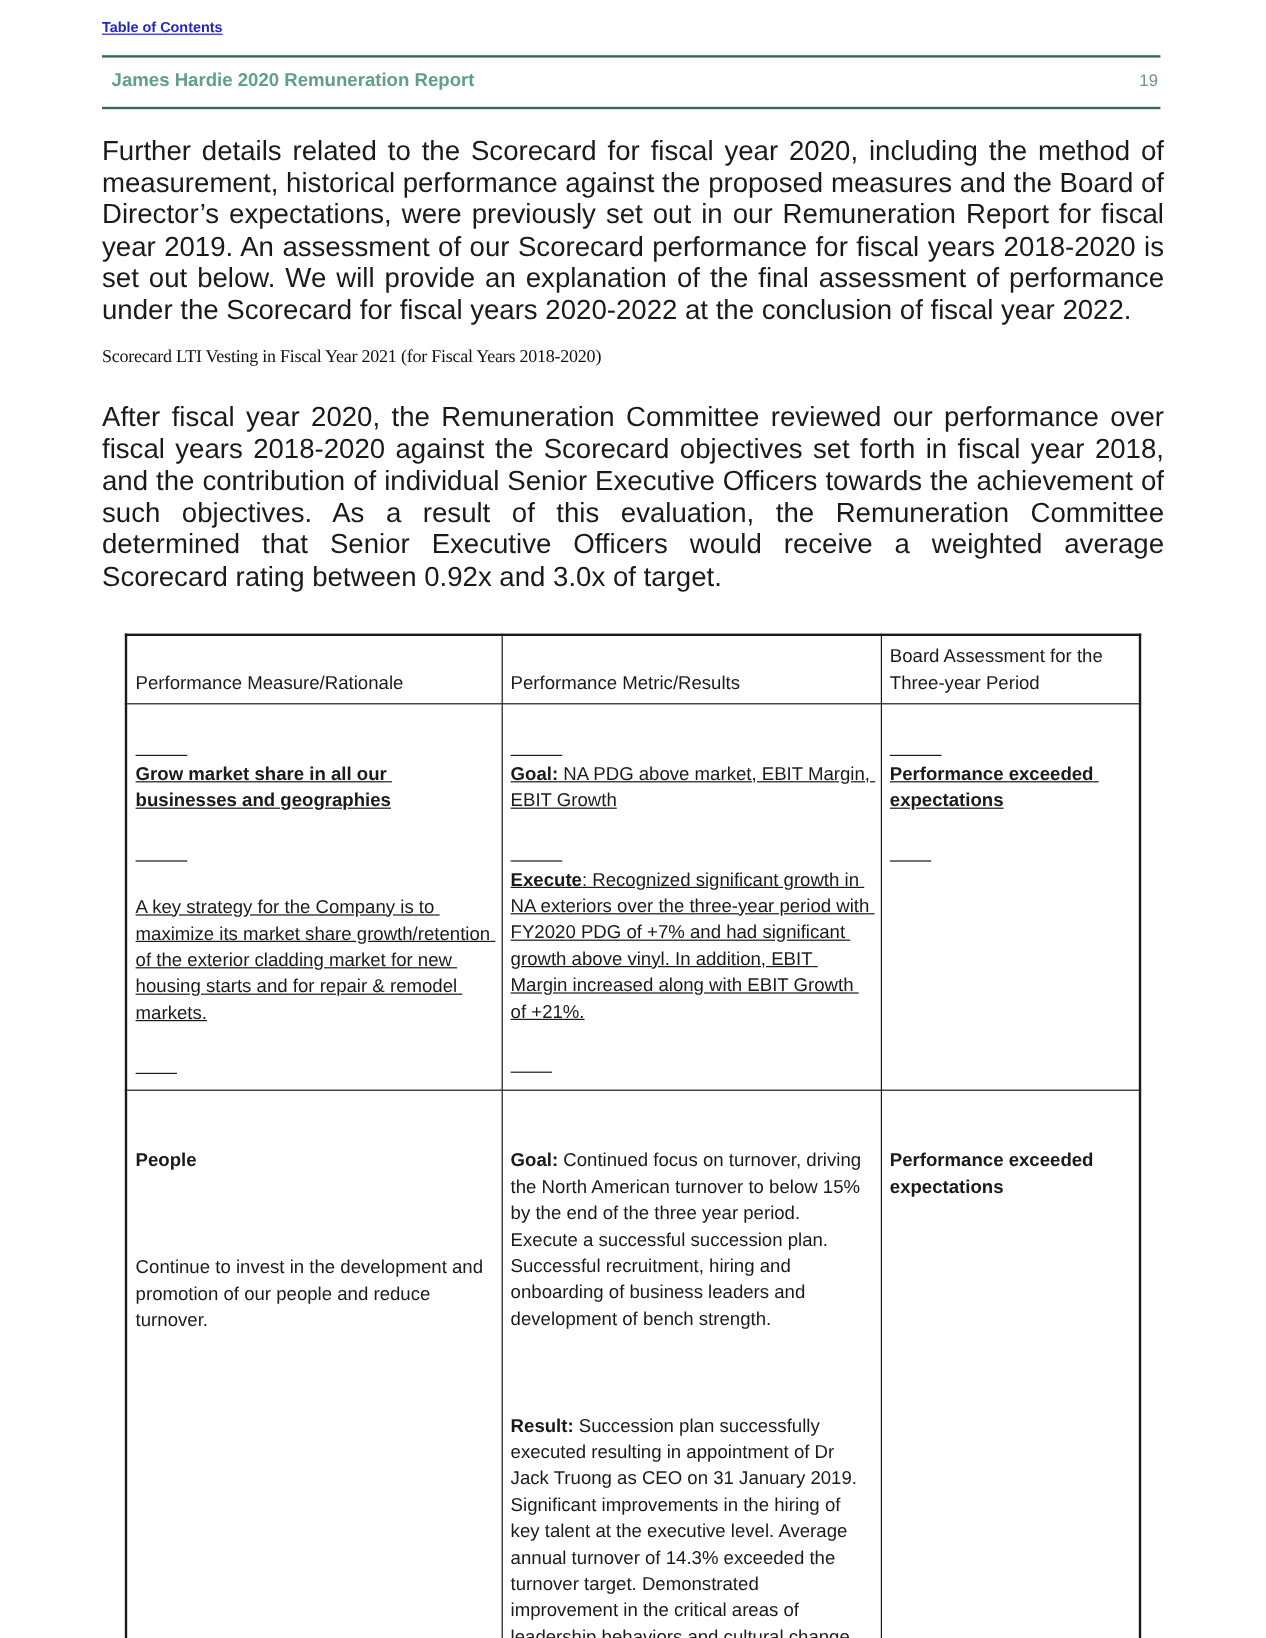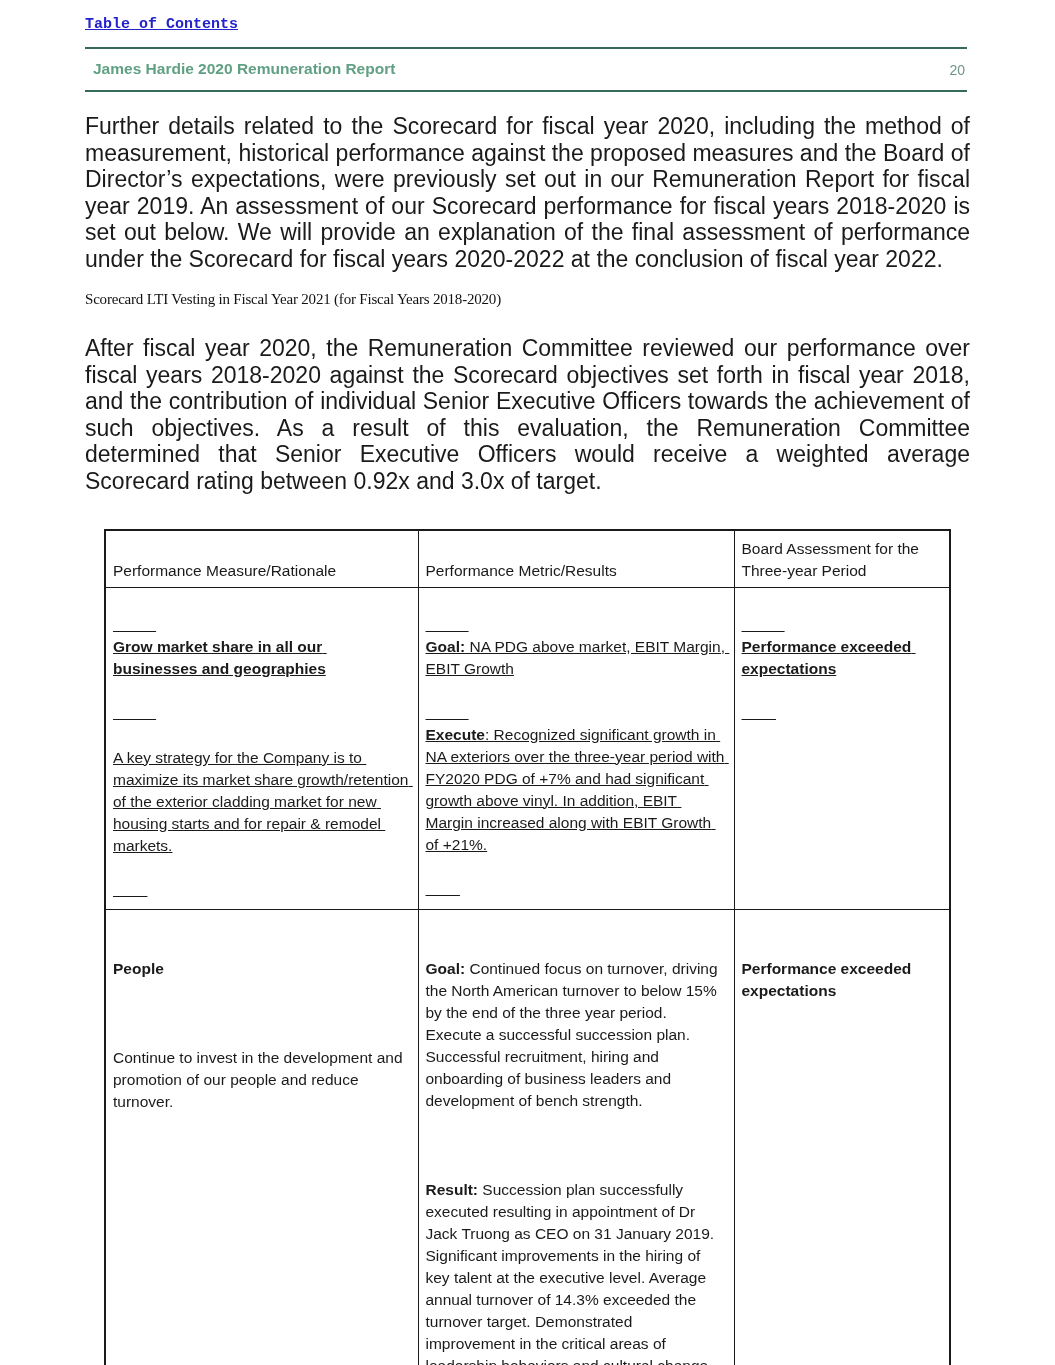--- a/index.html
+++ b/index.html
@@ -11,39 +11,39 @@
     font-family: "Liberation Sans", sans-serif;
     color: #1a1a1a;
     position: relative;
   }
   .page {
     padding: 14px 88px 0 85px;
     width: 1055px;
   }
   .toc-link {
     display: inline-block;
-    font-family: Liberation Mono, monospace;
+    font-family: Liberation Sans, sans-serif;
     font-weight: bold;
-    font-size: 15px;
+    font-size: 12px;
     color: var(--link-blue, #2323cc);
     text-decoration: underline;
     cursor: pointer;
   }
   .rule {
     border: none;
     border-top: 2px solid var(--rule-green, #356b57);
     margin: 0;
     width: 882px;
   }
   .rule-top { margin-top: 14px; }
   .hdr-row {
     width: 882px;
     display: flex;
     justify-content: space-between;
-    align-items: flex-end;
+    align-items: flex-start;
     padding: 11px 2px 12px 8px;
     gap: 12px;
   }
   .hdr-title {
     color: var(--brand-green, #61a084);
     font-weight: bold;
     font-size: 15.5px;
   }
   .hdr-page {
     color: var(--page-number-color, #6f9486);
@@ -102,21 +102,21 @@
 <body>
 
 <div class="page">
 
   <a href="#" class="toc-link">Table of Contents</a>
 
   <hr class="rule rule-top">
 
   <div class="hdr-row">
     <span class="hdr-title">James Hardie 2020 Remuneration Report</span>
-    <span class="hdr-page">20</span>
+    <span class="hdr-page">19</span>
   </div>
 
   <hr class="rule">
 
   <p class="body-par">Further details related to the Scorecard for fiscal year 2020, including the method of measurement, historical performance against the proposed measures and the Board of Director’s expectations, were previously set out in our Remuneration Report for fiscal year 2019.  An assessment of our Scorecard performance for fiscal years 2018-2020 is set out below.  We will provide an explanation of the final assessment of performance under the Scorecard for fiscal years 2020-2022 at the conclusion of fiscal year 2022.</p>
 
   <h2 class="section-heading">Scorecard LTI Vesting in Fiscal Year 2021 (for Fiscal Years 2018-2020)</h2>
 
   <p class="body-par par-2">After fiscal year 2020, the Remuneration Committee reviewed our performance over fiscal years 2018-2020 against the Scorecard objectives set forth in fiscal year 2018, and the contribution of individual Senior Executive Officers towards the achievement of such objectives.  As a result of this evaluation, the Remuneration Committee determined that Senior Executive Officers would receive a weighted average Scorecard rating between 0.92x and 3.0x of target.</p>
 

